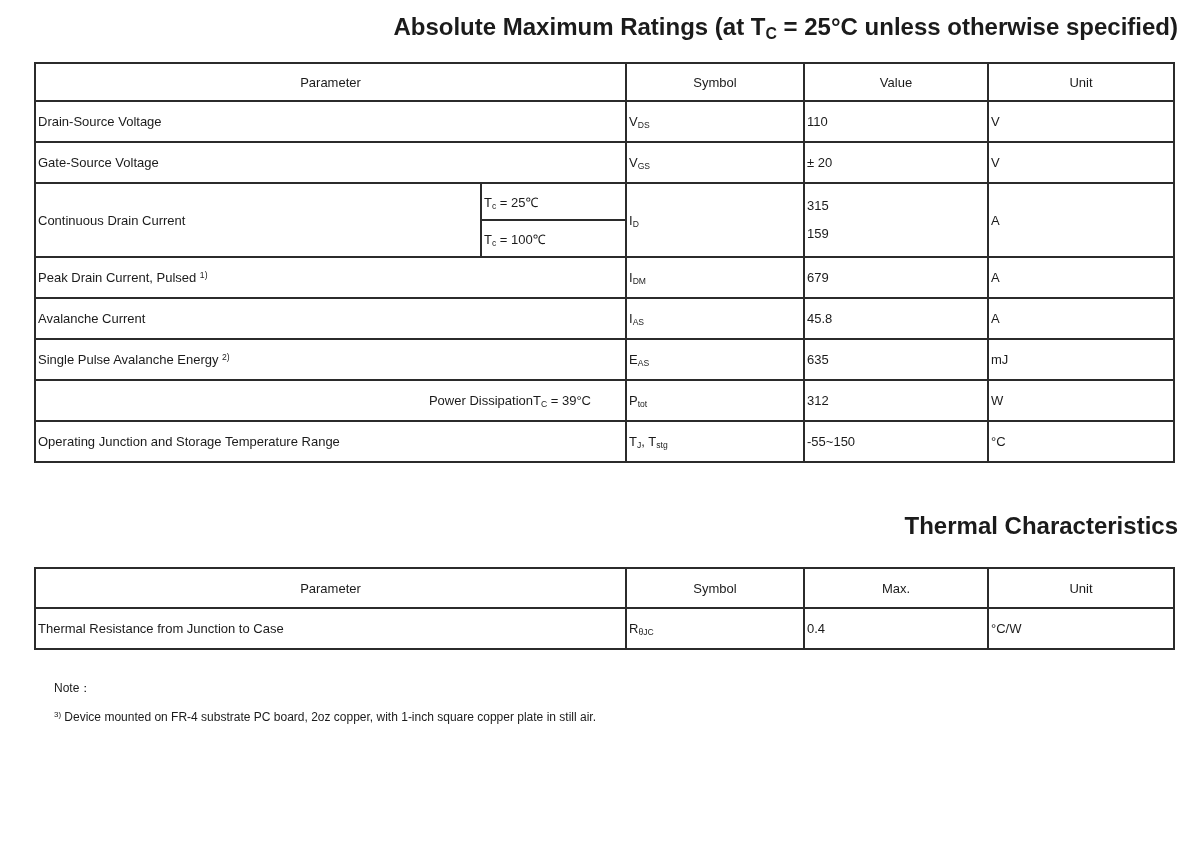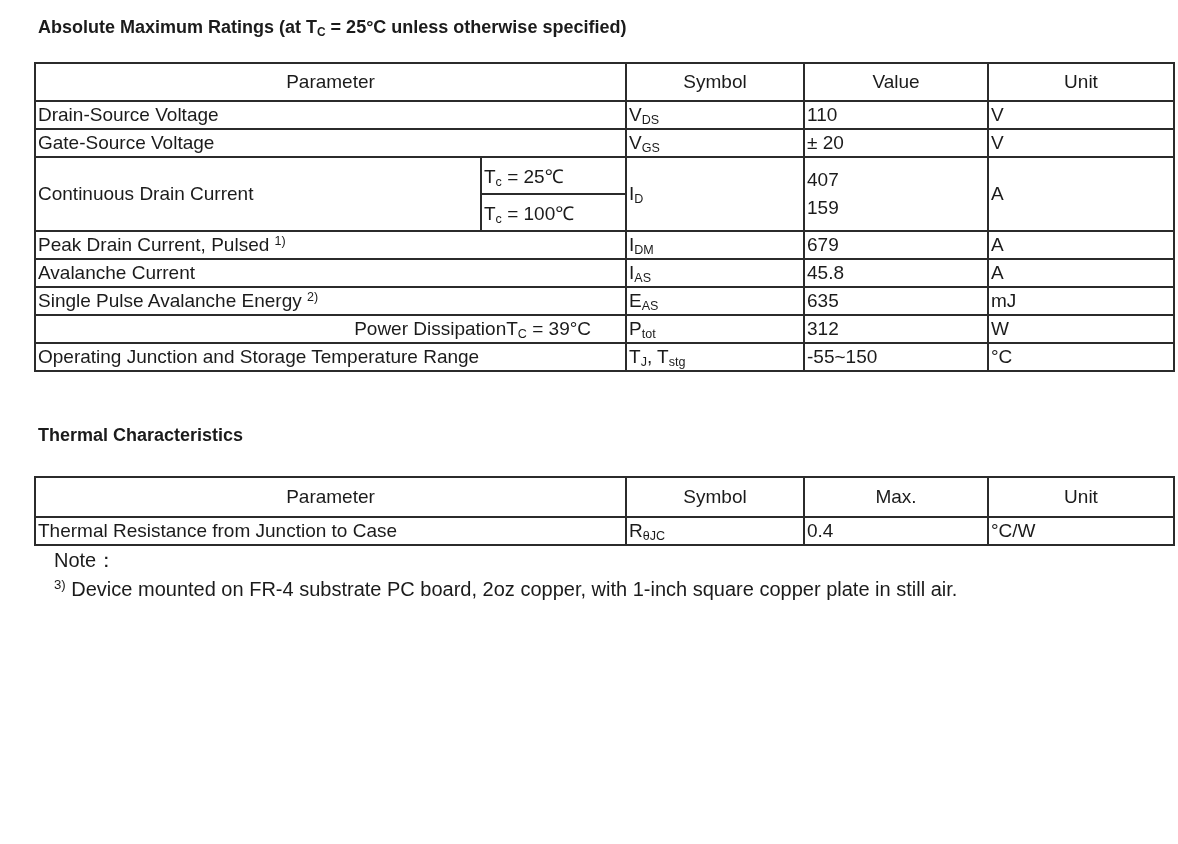--- a/index.html
+++ b/index.html
@@ -5,52 +5,52 @@
   * { box-sizing: border-box; }
   html, body { margin: 0; padding: 0; }
   body {
     width: 1178px; height: 844px; overflow: hidden;
     background: #ffffff; color: #1b1b1b;
     font-family: "Liberation Sans", sans-serif;
   }
   .page { padding: 12px 0 0 34px; }
 
   .section-heading {
-    font-size: 18px; font-weight: bold; margin: 0 0 0 4px; line-height: 26px;
+    font-size: 24px; font-weight: bold; margin: 0 0 0 4px; line-height: 26px; text-align: right;
   }
   .heading-abs { margin-top: 2px; }
   .heading-thermal { margin-top: 50px; }
 
   table.ds-table {
     border-collapse: separate; border-spacing: 0; table-layout: fixed;
     width: 1139px; margin-top: 22px;
     border: 1px solid #2b2b2b;
-    font-size: 19px;
+    font-size: 13px;
   }
   table.ds-table td {
     border: 1px solid #2b2b2b;
     padding: 0 2px;
     vertical-align: middle;
     overflow: hidden;
   }
   td.center { }
   td.param { text-align: left; padding-left: 21px; }
   tr.hdr td { height: 38px; text-align: center; font-weight: normal; }
-  tr.std td { height: 28px; }
+  tr.std td { height: 41px; }
   tr.sub-row td { height: 37px; }
   table.t2 { margin-top: 28px; }
   table.t2 tr.hdr td { height: 40px; }
 
   .stacked-val { display: block; line-height: 28px; }
   .pd-flex { display: flex; justify-content: flex-end; align-items: center; padding-right: 32px; }
 
   sub { font-size: 66%; vertical-align: baseline; position: relative; top: 0.24em; line-height: 0; }
   sup { font-size: 66%; vertical-align: baseline; position: relative; top: -0.5em; line-height: 0; }
 
-  .notes { padding-left: 20px; font-size: 20px; line-height: 29px; }
+  .notes { margin-top: 24px; padding-left: 20px; font-size: 12px; line-height: 29px; }
   .note-line { white-space: nowrap; }
 </style>
 </head>
 <body>
 
 <div class="page">
 
   <div class="section-heading heading-abs"><span>Absolute Maximum Ratings (at T</span><sub>C</sub><span> = 25°C unless otherwise specified)</span></div>
 
   <table class="ds-table t1">
@@ -78,21 +78,21 @@
       <td colspan="2" class="param">Gate-Source Voltage</td>
       <td class="center"><span>V</span><sub>GS</sub></td>
       <td class="center">± 20</td>
       <td class="center">V</td>
     </tr>
     <tr class="sub-row">
       <td rowspan="2" class="param">Continuous Drain Current</td>
       <td class="center"><span>T</span><sub>c</sub><span> = 25℃</span></td>
       <td rowspan="2" class="center"><span>I</span><sub>D</sub></td>
       <td rowspan="2" class="center">
-        <span class="stacked-val">407</span>
+        <span class="stacked-val">315</span>
         <span class="stacked-val">159</span>
       </td>
       <td rowspan="2" class="center">A</td>
     </tr>
     <tr class="sub-row">
       <td class="center"><span>T</span><sub>c</sub><span> = 100℃</span></td>
     </tr>
     <tr class="std">
       <td colspan="2" class="param"><span>Peak Drain Current, Pulsed </span><sup>1)</sup></td>
       <td class="center"><span>I</span><sub>DM</sub></td>

